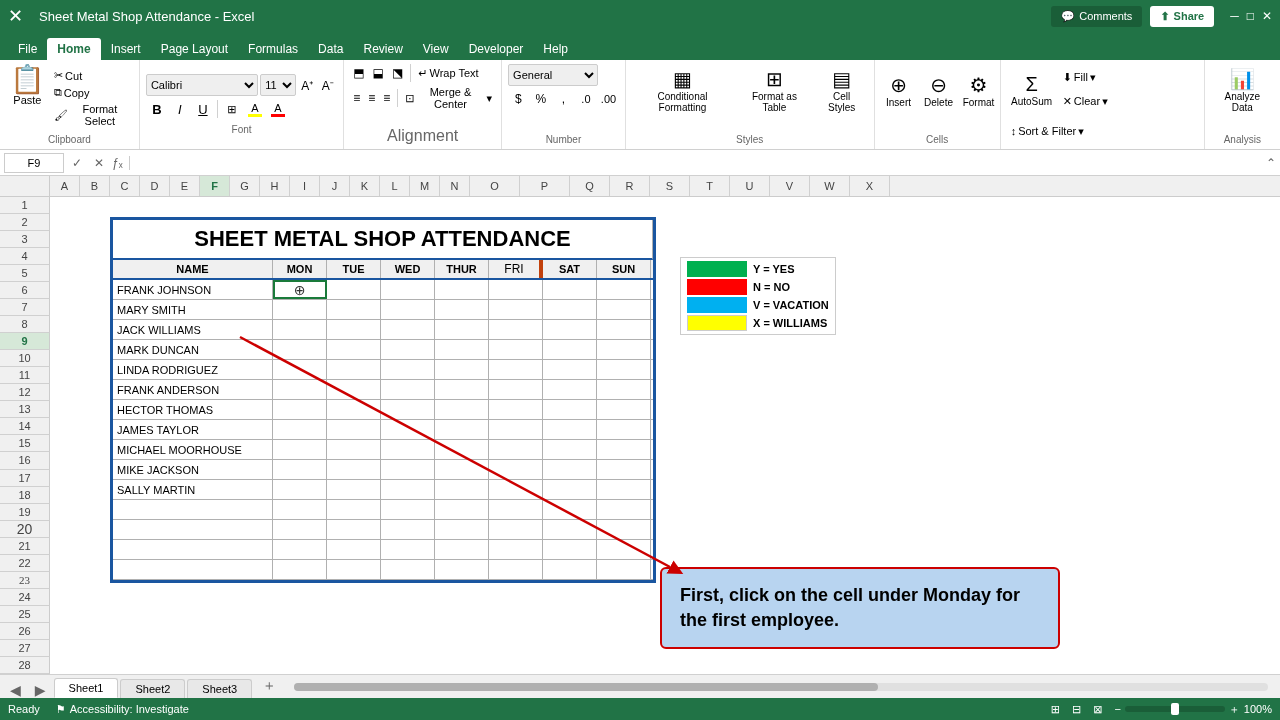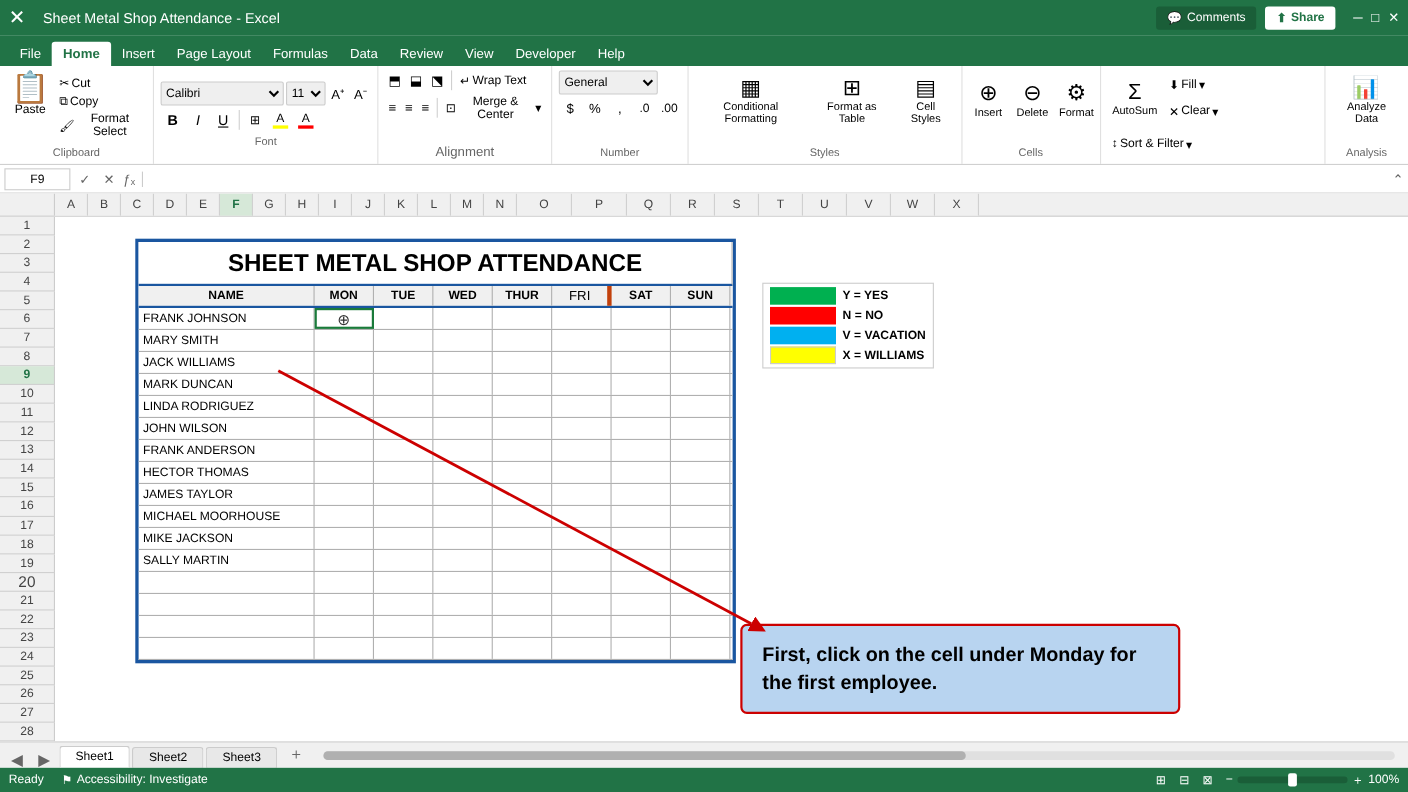--- a/index.html
+++ b/index.html
@@ -99,21 +99,21 @@
           <button style="background:none; border:none; cursor:pointer; font-size:11px; padding:2px 3px; display:flex; align-items:center; gap:2px;">↵ <span>Wrap Text</span></button>
         </div>
         <div style="display:flex; gap:2px; align-items:center;">
           <button style="background:none; border:none; cursor:pointer; font-size:12px; padding:2px 3px;">≡</button>
           <button style="background:none; border:none; cursor:pointer; font-size:12px; padding:2px 3px;">≡</button>
           <button style="background:none; border:none; cursor:pointer; font-size:12px; padding:2px 3px;">≡</button>
           <div style="width:1px; height:18px; background:#d0d0d0; margin:0 2px;"></div>
           <button style="background:none; border:none; cursor:pointer; font-size:11px; padding:2px 3px; display:flex; align-items:center; gap:2px;">⊡ <span>Merge &amp; Center</span> ▾</button>
         </div>
       </div>
-      <div style="font-size:12px; color:#666; text-align:center;">Alignment</div>
+      <div style="font-size:16px; color:#666; text-align:center;">Alignment</div>
     </div>
 
     <div style="border-right:1px solid #e0e0e0; padding:4px 6px; display:flex; flex-direction:column; min-width:100px;">
       <div style="display:flex; flex-direction:column; gap:2px; flex:1;">
         <select style="font-size:11px; height:22px; border:1px solid #ccc; border-radius:2px; width:90px;">
           <option>General</option>
         </select>
         <div style="display:flex; gap:2px; align-items:center;">
           <button style="background:none; border:none; cursor:pointer; font-size:12px; padding:2px; width:22px; height:22px;">$</button>
           <button style="background:none; border:none; cursor:pointer; font-size:12px; padding:2px; width:22px; height:22px;">%</button>
@@ -249,31 +249,31 @@
         <div style="width:50px; min-width:50px; height:20px; border-bottom:1px solid #d0d0d0; border-right:1px solid #ccc; display:flex; align-items:center; justify-content:center; font-size:11px; color:#444;">13</div>
         <div style="width:50px; min-width:50px; height:20px; border-bottom:1px solid #d0d0d0; border-right:1px solid #ccc; display:flex; align-items:center; justify-content:center; font-size:11px; color:#444;">14</div>
         <div style="width:50px; min-width:50px; height:20px; border-bottom:1px solid #d0d0d0; border-right:1px solid #ccc; display:flex; align-items:center; justify-content:center; font-size:11px; color:#444;">15</div>
         <div style="width:50px; min-width:50px; height:20px; border-bottom:1px solid #d0d0d0; border-right:1px solid #ccc; display:flex; align-items:center; justify-content:center; font-size:11px; color:#444;">16</div>
         <div style="width:50px; min-width:50px; height:20px; border-bottom:1px solid #d0d0d0; border-right:1px solid #ccc; display:flex; align-items:center; justify-content:center; font-size:11px; color:#444;">17</div>
         <div style="width:50px; min-width:50px; height:20px; border-bottom:1px solid #d0d0d0; border-right:1px solid #ccc; display:flex; align-items:center; justify-content:center; font-size:11px; color:#444;">18</div>
         <div style="width:50px; min-width:50px; height:20px; border-bottom:1px solid #d0d0d0; border-right:1px solid #ccc; display:flex; align-items:center; justify-content:center; font-size:11px; color:#444;">19</div>
         <div style="width:50px; min-width:50px; height:20px; border-bottom:1px solid #d0d0d0; border-right:1px solid #ccc; display:flex; align-items:center; justify-content:center; font-size:14px; color:#444;">20</div>
         <div style="width:50px; min-width:50px; height:20px; border-bottom:1px solid #d0d0d0; border-right:1px solid #ccc; display:flex; align-items:center; justify-content:center; font-size:11px; color:#444;">21</div>
         <div style="width:50px; min-width:50px; height:20px; border-bottom:1px solid #d0d0d0; border-right:1px solid #ccc; display:flex; align-items:center; justify-content:center; font-size:11px; color:#444;">22</div>
-        <div style="width:50px; min-width:50px; height:20px; border-bottom:1px solid #d0d0d0; border-right:1px solid #ccc; display:flex; align-items:center; justify-content:center; font-size:11px; color:#444;">23</div>
+        <div style="width:50px; min-width:50px; height:20px; border-bottom:1px solid #d0d0d0; border-right:1px solid #ccc; display:flex; align-items:center; justify-content:center; font-size:11px; color:#444;font-family:Liberation Serif, serif;">23</div>
         <div style="width:50px; min-width:50px; height:20px; border-bottom:1px solid #d0d0d0; border-right:1px solid #ccc; display:flex; align-items:center; justify-content:center; font-size:11px; color:#444;">24</div>
         <div style="width:50px; min-width:50px; height:20px; border-bottom:1px solid #d0d0d0; border-right:1px solid #ccc; display:flex; align-items:center; justify-content:center; font-size:11px; color:#444;">25</div>
         <div style="width:50px; min-width:50px; height:20px; border-bottom:1px solid #d0d0d0; border-right:1px solid #ccc; display:flex; align-items:center; justify-content:center; font-size:11px; color:#444;">26</div>
         <div style="width:50px; min-width:50px; height:20px; border-bottom:1px solid #d0d0d0; border-right:1px solid #ccc; display:flex; align-items:center; justify-content:center; font-size:11px; color:#444;">27</div>
         <div style="width:50px; min-width:50px; height:20px; border-bottom:1px solid #d0d0d0; border-right:1px solid #ccc; display:flex; align-items:center; justify-content:center; font-size:11px; color:#444;">28</div>
       </div>
 
       <div style="flex:1; overflow:hidden; position:relative;">
 
-        <div style="position:absolute; top:0; left:0; right:0; bottom:0; overflow:hidden;margin-left:13px;">
+        <div style="position:absolute; top:0; left:0; right:0; bottom:0; overflow:hidden;">
 
           <svg style="position:absolute; top:0; left:0; width:100%; height:100%; pointer-events:none; z-index:10; overflow:visible;">
 
             <line x1="190" y1="140" x2="620" y2="370" stroke="#cc0000" stroke-width="2.5" marker-end="url(#arrowhead)"></line>
             <defs>
               <marker id="arrowhead" markerWidth="8" markerHeight="8" refX="0" refY="3" orient="auto">
                 <polygon points="0 0, 6 3, 0 6" fill="#cc0000"></polygon>
               </marker>
             </defs>
           </svg>
@@ -347,30 +347,20 @@
                   <div style="width: 160px; min-width: 160px; border-right: 1px solid rgb(176, 176, 176); display: flex; align-items: center; font-size: 11px; padding: 0px 4px;">LINDA RODRIGUEZ</div>
                   <div style="width: 54px; min-width: 54px; border-right: 1px solid rgb(176, 176, 176); display: flex; align-items: center; justify-content: center; font-size: 11px; position: relative;"></div>
                   <div style="width: 54px; min-width: 54px; border-right: 1px solid rgb(176, 176, 176); display: flex; align-items: center; justify-content: center; font-size: 11px; position: relative;"></div>
                   <div style="width: 54px; min-width: 54px; border-right: 1px solid rgb(176, 176, 176); display: flex; align-items: center; justify-content: center; font-size: 11px; position: relative;"></div>
                   <div style="width: 54px; min-width: 54px; border-right: 1px solid rgb(176, 176, 176); display: flex; align-items: center; justify-content: center; font-size: 11px; position: relative;"></div>
                   <div style="width: 54px; min-width: 54px; border-right: 1px solid rgb(176, 176, 176); display: flex; align-items: center; justify-content: center; font-size: 11px; position: relative;"></div>
                   <div style="width: 54px; min-width: 54px; border-right: 1px solid rgb(176, 176, 176); display: flex; align-items: center; justify-content: center; font-size: 11px; position: relative;"></div>
                   <div style="width: 54px; min-width: 54px; border-right: 1px solid rgb(176, 176, 176); display: flex; align-items: center; justify-content: center; font-size: 11px; position: relative;"></div>
                 </div>
                 <div style="display: flex; height: 20px; border-bottom: 1px solid rgb(176, 176, 176); width: 540px;">
-                  <div style="width: 160px; min-width: 160px; border-right: 1px solid rgb(176, 176, 176); display: flex; align-items: center; font-size: 11px; padding: 0px 4px;">JOHN WILSON</div>
-                  <div style="width: 54px; min-width: 54px; border-right: 1px solid rgb(176, 176, 176); display: flex; align-items: center; justify-content: center; font-size: 11px; position: relative;"></div>
-                  <div style="width: 54px; min-width: 54px; border-right: 1px solid rgb(176, 176, 176); display: flex; align-items: center; justify-content: center; font-size: 11px; position: relative;"></div>
-                  <div style="width: 54px; min-width: 54px; border-right: 1px solid rgb(176, 176, 176); display: flex; align-items: center; justify-content: center; font-size: 11px; position: relative;"></div>
-                  <div style="width: 54px; min-width: 54px; border-right: 1px solid rgb(176, 176, 176); display: flex; align-items: center; justify-content: center; font-size: 11px; position: relative;"></div>
-                  <div style="width: 54px; min-width: 54px; border-right: 1px solid rgb(176, 176, 176); display: flex; align-items: center; justify-content: center; font-size: 11px; position: relative;"></div>
-                  <div style="width: 54px; min-width: 54px; border-right: 1px solid rgb(176, 176, 176); display: flex; align-items: center; justify-content: center; font-size: 11px; position: relative;"></div>
-                  <div style="width: 54px; min-width: 54px; border-right: 1px solid rgb(176, 176, 176); display: flex; align-items: center; justify-content: center; font-size: 11px; position: relative;"></div>
-                </div>
-                <div style="display: flex; height: 20px; border-bottom: 1px solid rgb(176, 176, 176); width: 540px;">
                   <div style="width: 160px; min-width: 160px; border-right: 1px solid rgb(176, 176, 176); display: flex; align-items: center; font-size: 11px; padding: 0px 4px;">FRANK ANDERSON</div>
                   <div style="width: 54px; min-width: 54px; border-right: 1px solid rgb(176, 176, 176); display: flex; align-items: center; justify-content: center; font-size: 11px; position: relative;"></div>
                   <div style="width: 54px; min-width: 54px; border-right: 1px solid rgb(176, 176, 176); display: flex; align-items: center; justify-content: center; font-size: 11px; position: relative;"></div>
                   <div style="width: 54px; min-width: 54px; border-right: 1px solid rgb(176, 176, 176); display: flex; align-items: center; justify-content: center; font-size: 11px; position: relative;"></div>
                   <div style="width: 54px; min-width: 54px; border-right: 1px solid rgb(176, 176, 176); display: flex; align-items: center; justify-content: center; font-size: 11px; position: relative;"></div>
                   <div style="width: 54px; min-width: 54px; border-right: 1px solid rgb(176, 176, 176); display: flex; align-items: center; justify-content: center; font-size: 11px; position: relative;"></div>
                   <div style="width: 54px; min-width: 54px; border-right: 1px solid rgb(176, 176, 176); display: flex; align-items: center; justify-content: center; font-size: 11px; position: relative;"></div>
                   <div style="width: 54px; min-width: 54px; border-right: 1px solid rgb(176, 176, 176); display: flex; align-items: center; justify-content: center; font-size: 11px; position: relative;"></div>
                 </div>
                 <div style="display: flex; height: 20px; border-bottom: 1px solid rgb(176, 176, 176); width: 540px;">

